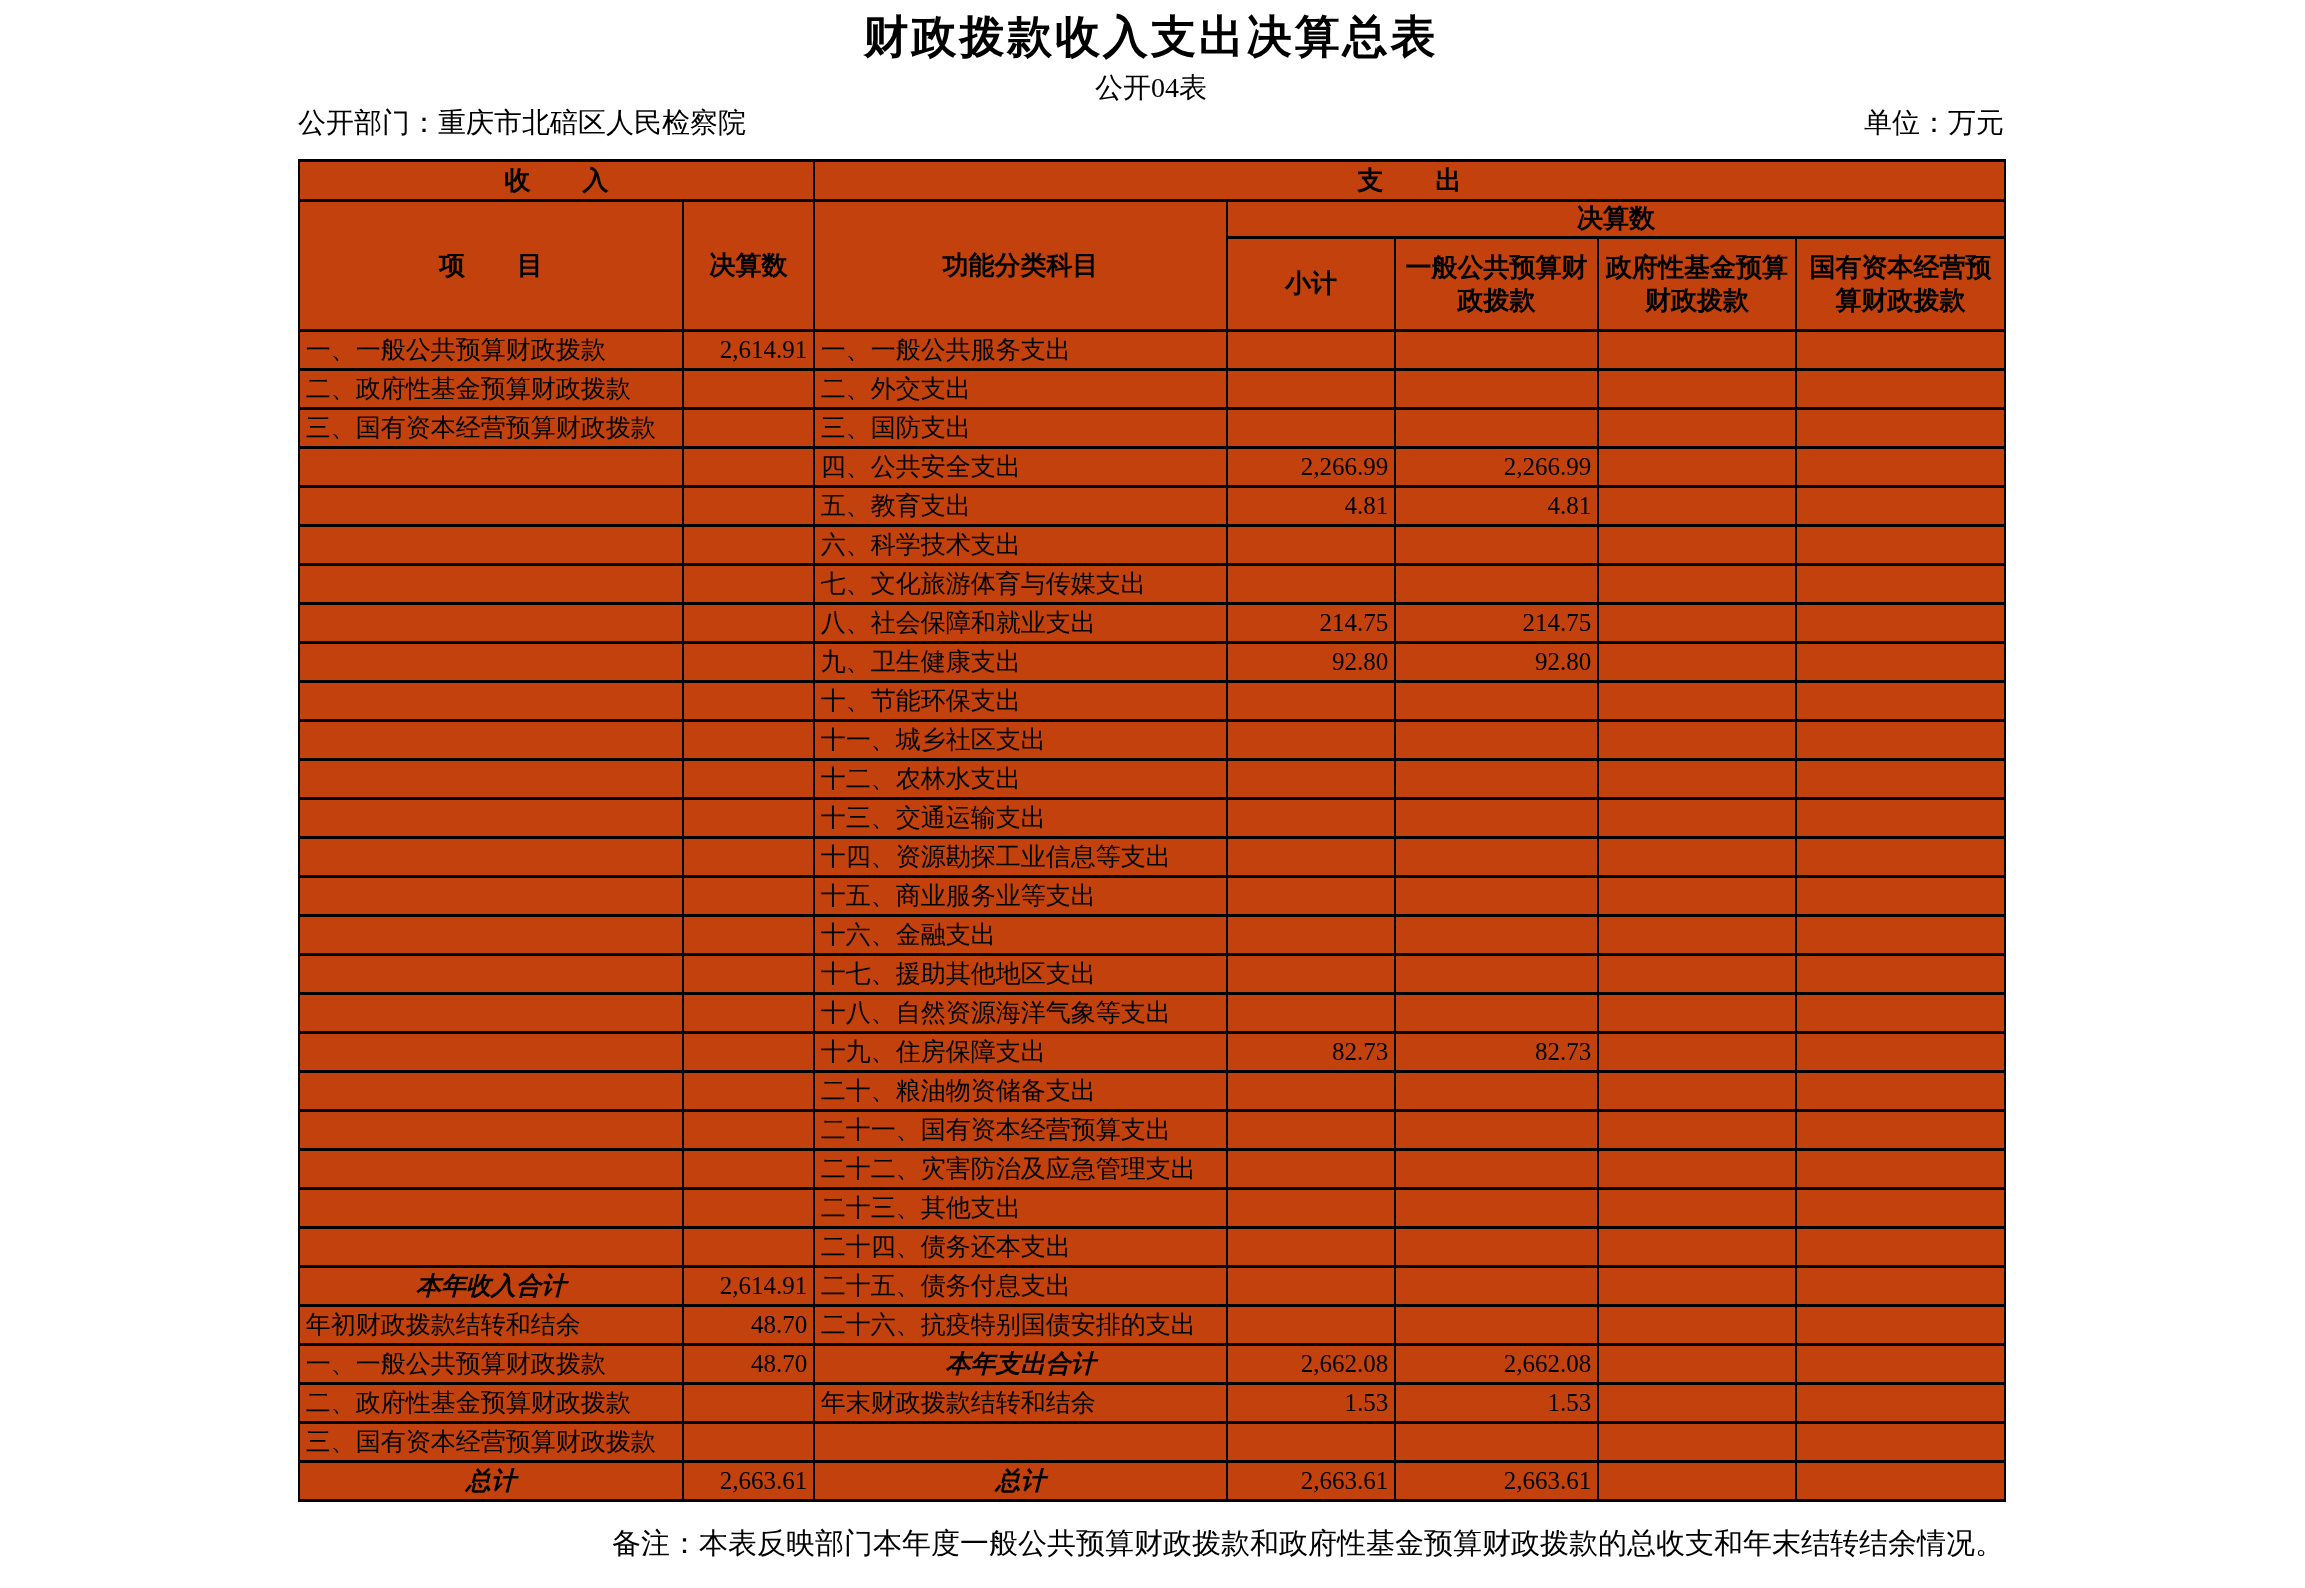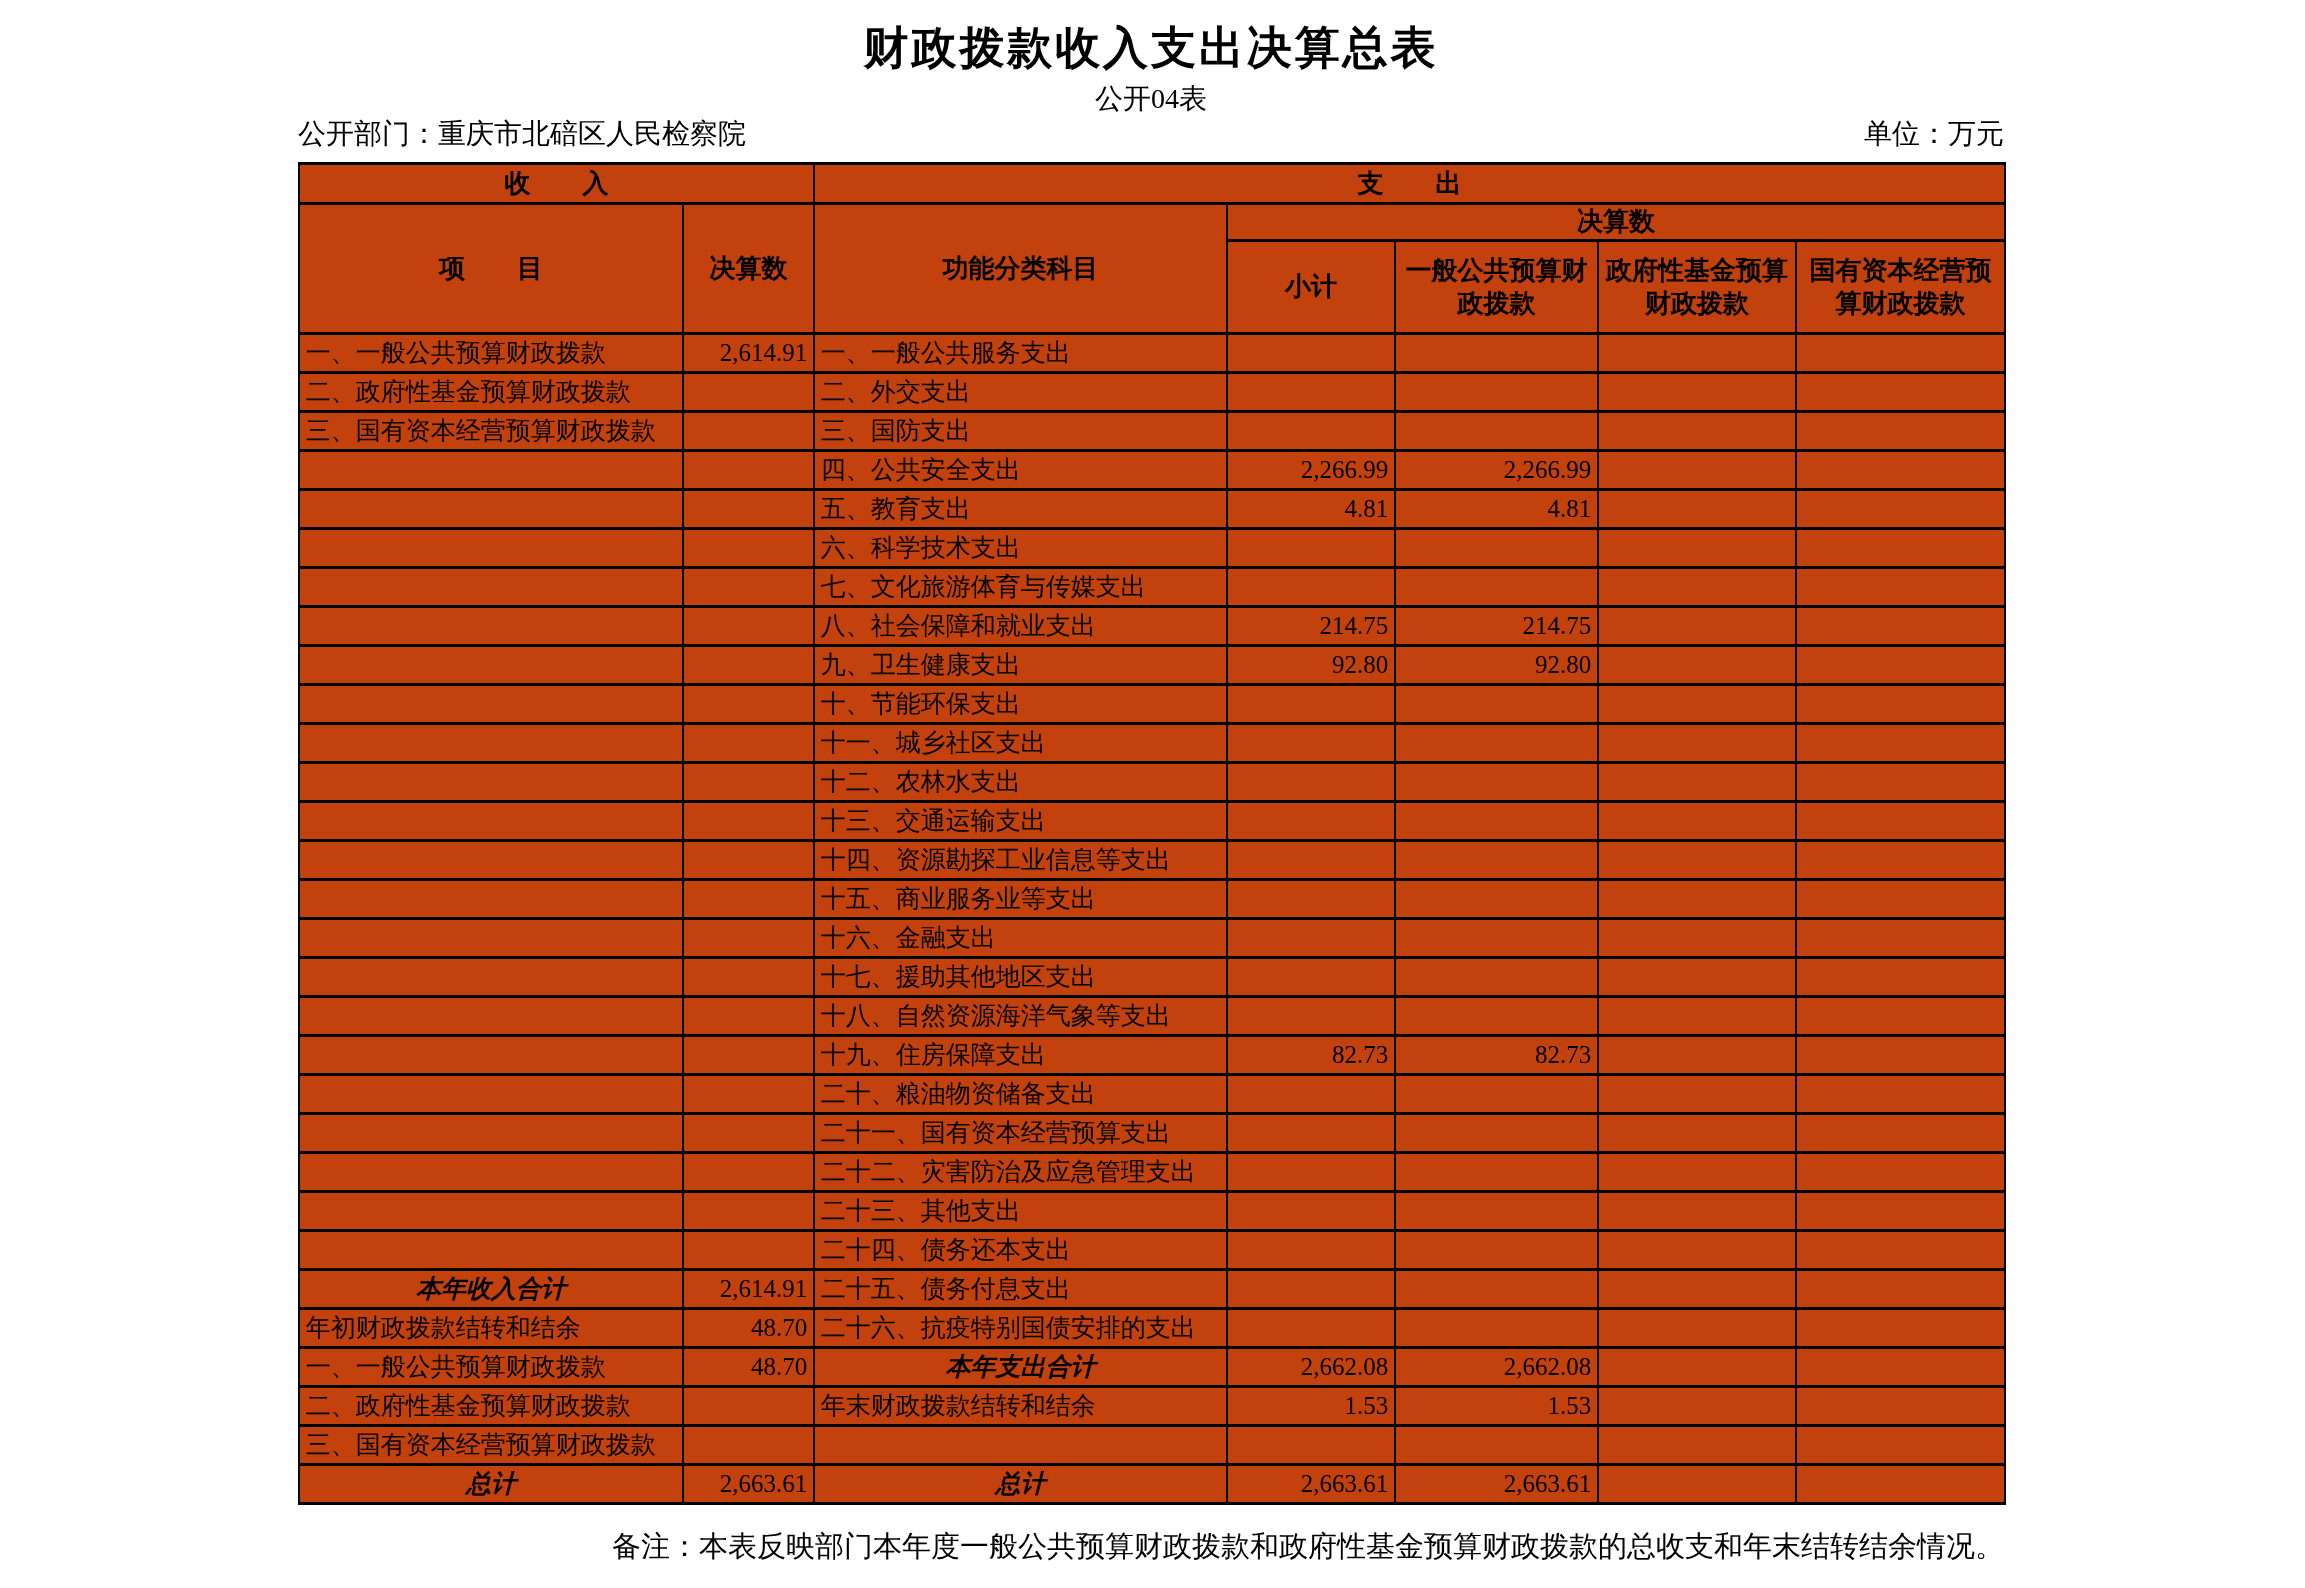--- a/index.html
+++ b/index.html
@@ -4,26 +4,26 @@
 <style>
   html,body{margin:0;padding:0;}
   body{
     width:2306px;height:1589px;background:#ffffff;color:#000;
     font-family:"Liberation Serif","DejaVu Serif",serif;
     position:relative;overflow:hidden;
   }
   .sheet{position:absolute;left:298px;top:0;width:1706px;}
   .title{
     text-align:center;font-size:45px;font-weight:bold;
-    margin-top:21px;letter-spacing:2.9px;line-height:54px;
+    margin-top:10px;letter-spacing:2.9px;line-height:54px;
   }
   .meta-right{text-align:center;font-size:28px;line-height:35px;margin-top:5.8px;}
   .meta-row{
     display:flex;justify-content:space-between;align-items:flex-end;
-    font-size:28px;line-height:35px;margin-bottom:11px;
+    font-size:28px;line-height:35px;margin-bottom:19px;
   }
   table.main{
     border-collapse:collapse;table-layout:fixed;width:1706px;
     background:#c2410c;
   }
   table.main th, table.main td{
     border:2.9px solid #000;
     border-top-width:3.8px;border-bottom-width:3.8px;
     padding:0 5.8px;
     font-size:25px;

